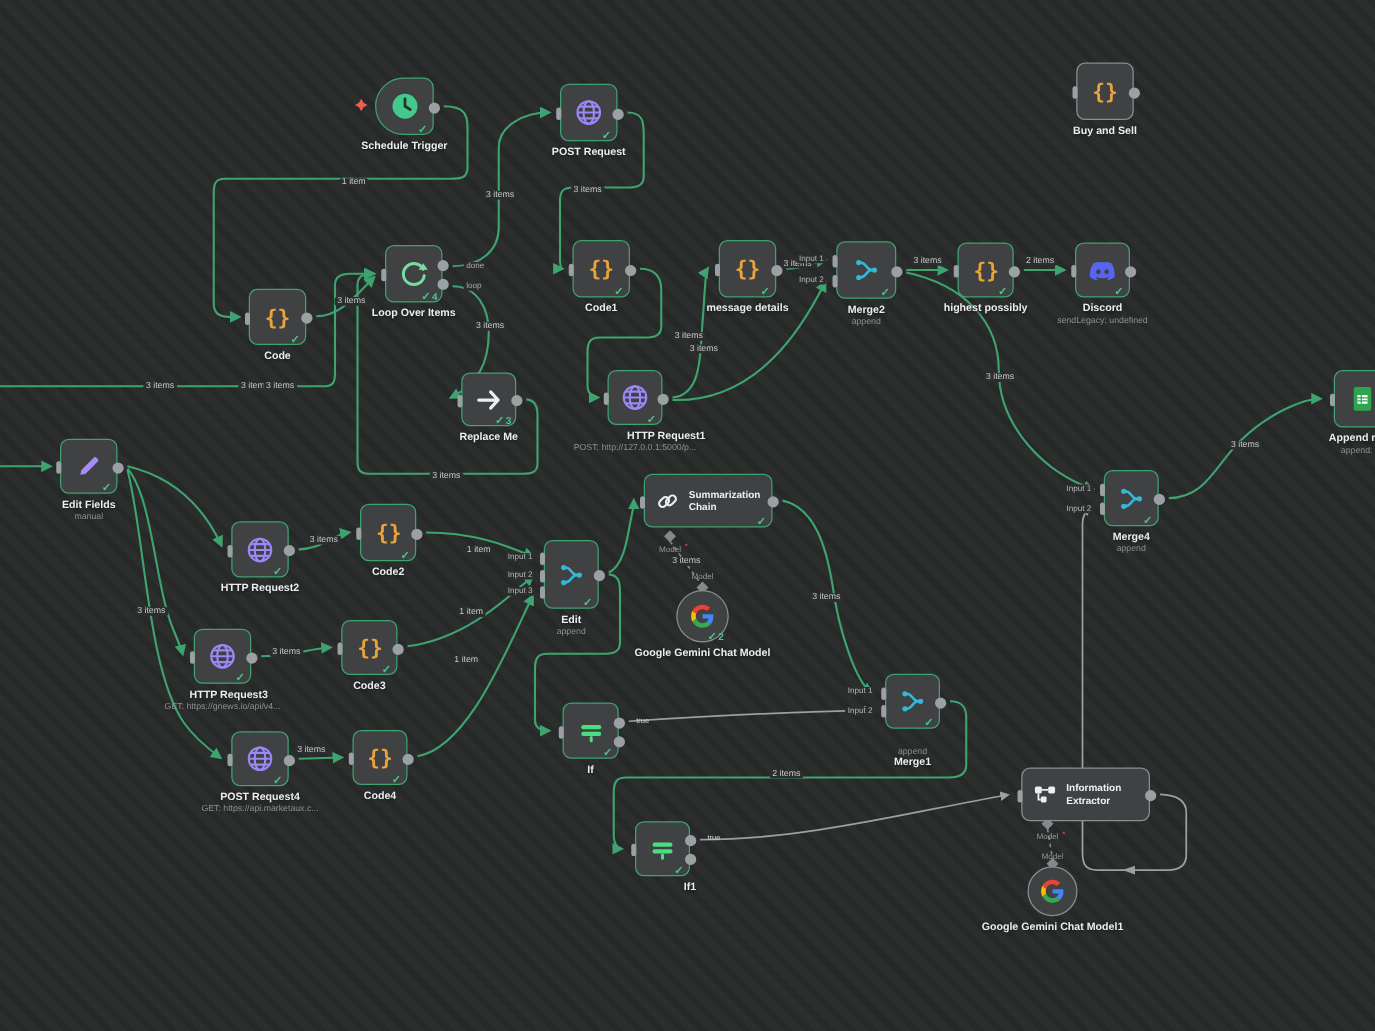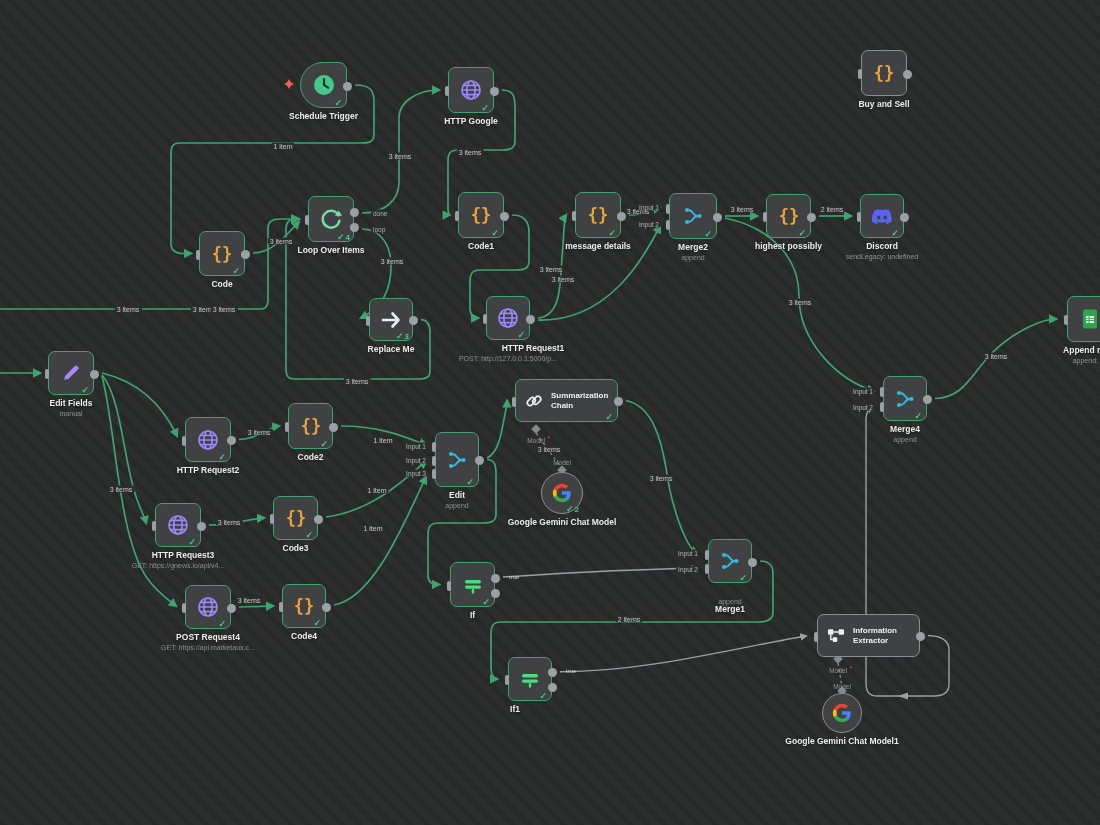--- a/index.html
+++ b/index.html
@@ -110,21 +110,21 @@
               <circle cx="13" cy="13" r="9"></circle>
               <ellipse cx="13" cy="13" rx="4.2" ry="9"></ellipse>
               <path d="M4 13h18M5.6 8.3h14.8M5.6 17.7h14.8"></path>
             </g>
           </svg>
         </span>
         <span class="ep-in" style="top: 18px;"></span>
         <span class="ep-out" style="top: 18.5px;"></span>
         <span class="check">✓<span class="cnt"></span></span>
       </div>
-      <div class="nlabel" style="left: 406px; top: 117px;">HTTP Google</div>
+      <div class="nlabel" style="left: 406px; top: 117px;">POST Request</div>
       <div class="node square" style="left: 199px; top: 231px; width: 46px; height: 45px;">
         <span class="ic">
           <svg width="26" height="26" viewBox="0 0 26 26">
             <text x="13" y="19" text-anchor="middle" font-family="DejaVu Sans Mono, monospace" font-size="17" font-weight="bold" fill="#e8a33d">{}</text>
           </svg>
         </span>
         <span class="ep-in" style="top: 17.5px;"></span>
         <span class="ep-out" style="top: 18px;"></span>
         <span class="check">✓<span class="cnt"></span></span>
       </div>
@@ -427,21 +427,21 @@
               <rect x="5" y="13.4" width="16" height="3.4" rx="1.7"></rect>
               <rect x="11.8" y="16.8" width="2.4" height="5" rx="1.2"></rect>
             </g>
           </svg>
         </span>
         <span class="ep-in" style="top: 17px;"></span>
         <span class="ep-out" style="top: 10.1667px;"></span>
         <span class="ep-out" style="top: 24.8333px;"></span>
         <span class="check">✓<span class="cnt"></span></span>
       </div>
-      <div class="nlabel" style="left: 450px; top: 705px;">If1</div>
+      <div class="nlabel" style="left: 487px; top: 705px;">If1</div>
       <div class="node wide idle" style="left: 817px; top: 614px; width: 103px; height: 43px;">
         <span class="ic">
           <svg width="22" height="22" viewBox="0 0 26 26">
             <g fill="#eceff1">
               <rect x="3.5" y="5" width="6.5" height="6.5" rx="1.5"></rect>
               <rect x="16" y="5" width="6.5" height="6.5" rx="1.5"></rect>
               <rect x="9" y="14.5" width="5.5" height="5.5" rx="1.3"></rect>
             </g>
             <path d="M10 8.2h6 M6.8 11.5v5.8h2.2" stroke="#eceff1" stroke-width="1.7" fill="none"></path>
           </svg>

